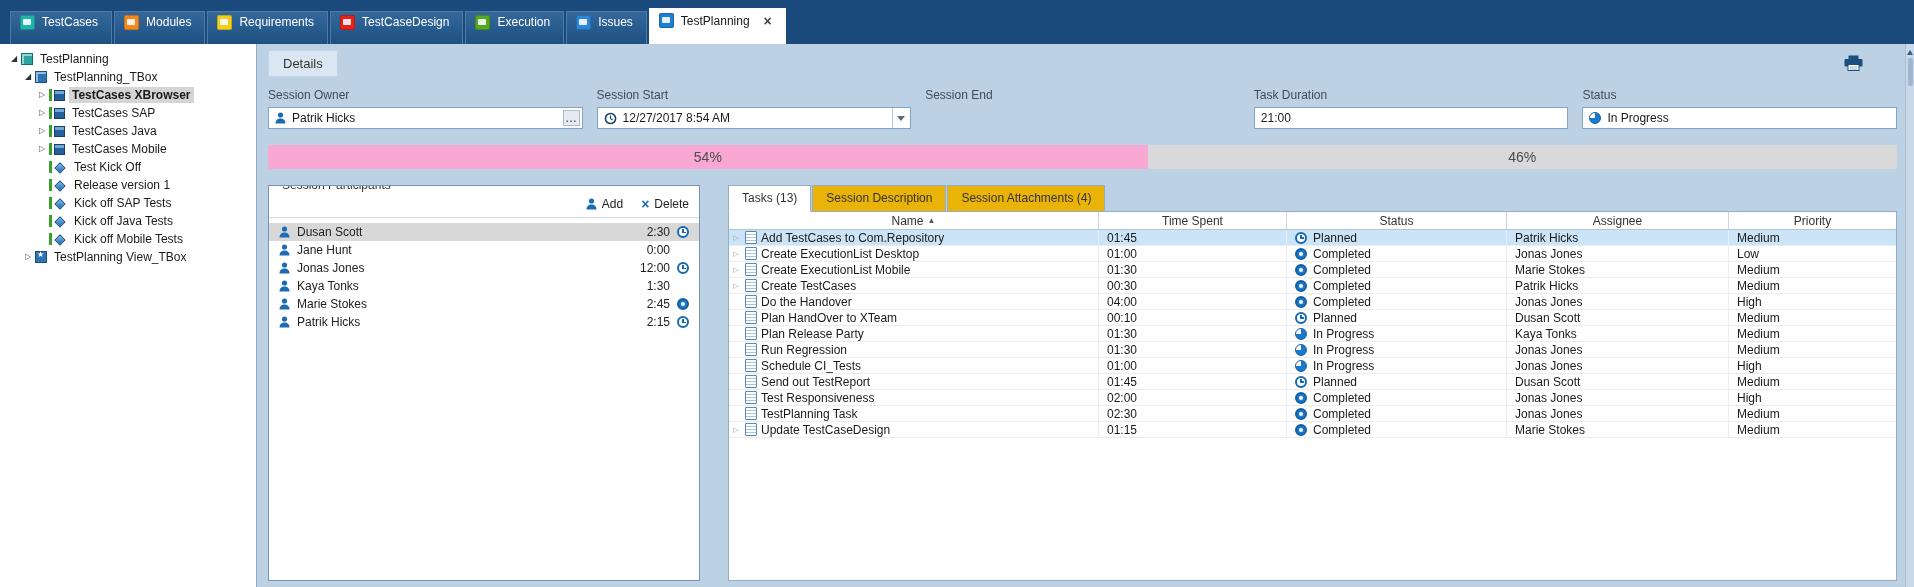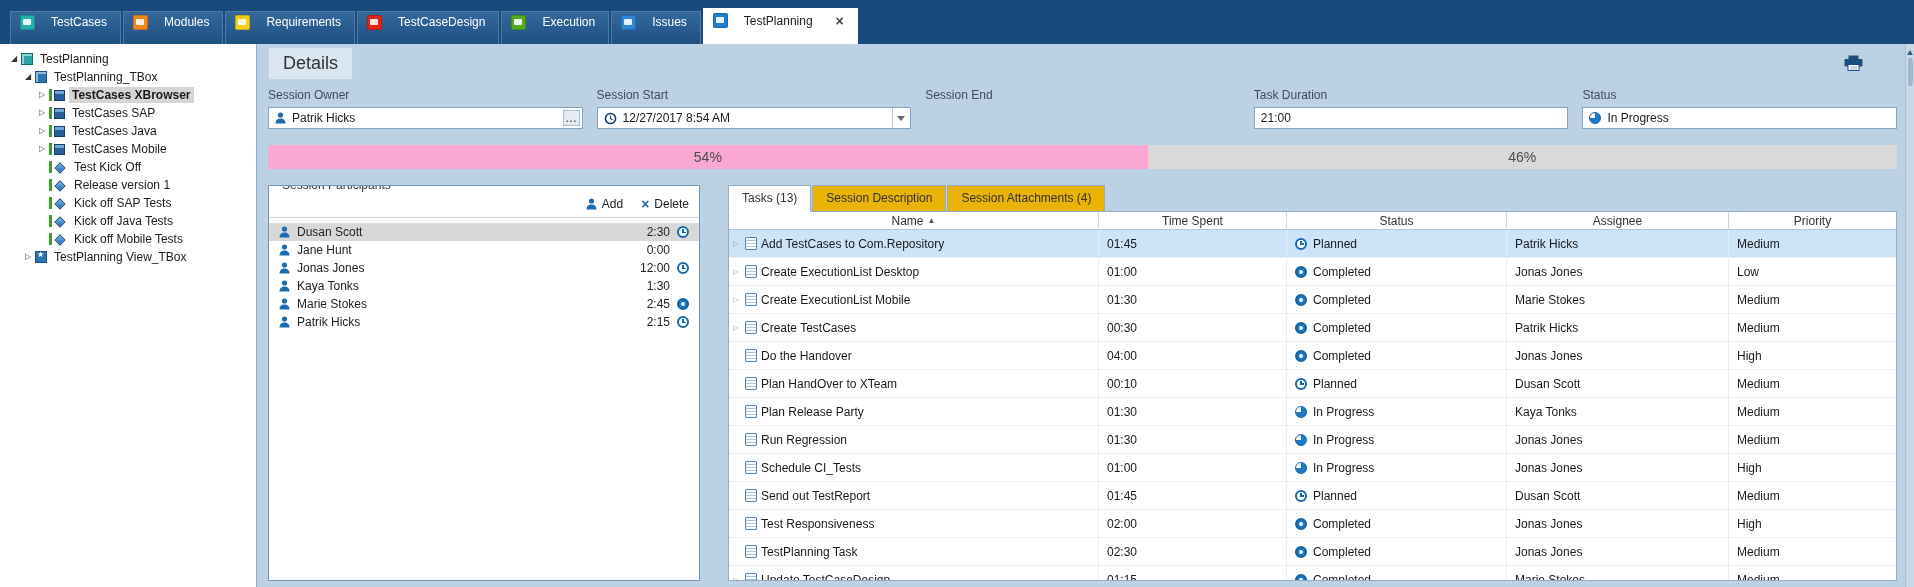--- a/index.html
+++ b/index.html
@@ -2,21 +2,21 @@
 <html><head>
 <meta charset="utf-8">
 <style>
   * { box-sizing: border-box; }
   html,body { margin:0; padding:0; }
   body { width:1914px; height:587px; overflow:hidden; font-family:"Liberation Sans",sans-serif; font-size:12px; color:#222; }
   .page { width:100%; height:100%; display:flex; flex-direction:column; background:#bdd1e5; }
 
   
   .tabbar { height:44px; flex:0 0 44px; background:#1a4a7c; display:flex; align-items:flex-end; padding-left:10px; }
-  .tab { height:33px; display:flex; align-items:center; gap:16px; padding:0 13px 12px 9px; margin-right:2px;
+  .tab { height:33px; display:flex; align-items:center; gap:7px; padding:0 13px 12px 9px; margin-right:2px;
          background:linear-gradient(#34689b,#1e5082); border:1px solid #4f7ba7; border-bottom:none; color:#fff; cursor:pointer; white-space:nowrap; }
   .tab[data-active="true"] { background:#fff; color:#1a1a1a; height:36px; border-color:#fff; }
   .tab-ico { width:15px; height:15px; border-radius:2px; position:relative; flex:0 0 15px; box-shadow:inset 0 0 0 1px rgba(0,0,0,.18); }
   .tab-ico::after { content:""; position:absolute; left:3px; top:4px; width:8px; height:6px; background:rgba(255,255,255,.88); border-radius:1px; }
   .tab-label { font-size:12px; }
   .tab-close { display:none; font-size:14px; font-weight:bold; color:#444; margin-left:7px; line-height:1; }
   .tab-close[data-show="true"] { display:inline; }
 
   
   .content { flex:1; display:flex; min-height:0; }
@@ -39,21 +39,21 @@
   .tree-ico[data-ico="tbox-view"] .glyph { background:#2e74b2; border:1px solid #1a4f83; }
   .tree-ico[data-ico="tbox-view"] .glyph::after { content:"★"; position:absolute; left:1px; top:-2px; font-size:8px; color:#fff; }
   .tree-ico[data-ico="testcases"] .glyph { background:#275f9b; border:1px solid #143f6d; box-shadow:inset 0 3px 0 #6fa7d6; width:11px; height:11px; }
   .tree-ico[data-ico="milestone"] .glyph { width:8px; height:8px; transform:rotate(45deg); background:linear-gradient(135deg,#79b9ea,#1d69ad); border:1px solid #155089; margin:2px 3px 0 2px; }
   .tree-label { padding:1px 3px; font-size:12px; color:#1a1a1a; }
   .tree-row[data-sel="true"] .tree-label { background:#d5d5d5; font-weight:bold; }
 
   
   .main { flex:1; min-width:0; display:flex; flex-direction:column; padding:4px 8px 6px 11px; }
   .details-strip { height:30px; flex:0 0 30px; display:flex; align-items:center; }
-  .details-tab { background:#dae6f2; border:1px solid #c4d4e4; padding:5px 14px; font-size:18px; color:#333; cursor:pointer; }
+  .details-tab { background:#dae6f2; border:1px solid #c4d4e4; padding:5px 14px; font-size:13px; color:#333; cursor:pointer; }
   .strip-spacer { flex:1; }
   .printer { margin-right:34px; cursor:pointer; display:flex; }
 
   .fields-row { display:flex; gap:14px; margin-top:10px; }
   .field { flex:1; min-width:0; }
   .field-label { font-size:12px; color:#3f4c59; margin-bottom:5px; }
   .field-box { height:22px; background:#fff; border:1px solid #81a5c6; display:flex; align-items:center; padding:0 2px 0 6px; gap:6px; }
   .field-value { flex:1; font-size:12px; color:#1a1a1a; white-space:nowrap; overflow:hidden; }
   .field-box.center .field-value { text-align:left; }
   .mini-btn { width:17px; height:16px; background:#e4ebf3; border:1px solid #a8bdd2; display:flex; align-items:center; justify-content:center; font-size:12px; color:#333; cursor:pointer; line-height:0; }
@@ -91,21 +91,21 @@
   .tasks-panel { flex:1; min-width:0; display:flex; flex-direction:column; }
   .task-tabs { display:flex; height:27px; flex:0 0 27px; align-items:flex-end; }
   .task-tab { padding:5px 13px 6px; font-size:12px; border:1px solid #93adc7; background:#eab308; color:#333; cursor:pointer; margin-right:1px; white-space:nowrap; }
   .task-tab[data-active="true"] { background:#fff; border-bottom-color:#fff; position:relative; z-index:2; }
   .task-table { flex:1; min-height:0; background:#fff; border:1px solid #93adc7; margin-top:-1px; overflow:hidden; }
   .tgrid { display:grid; grid-template-columns:370px 188px 220px 222px 1fr; }
   .thead { height:18px; border-bottom:1px solid #b3c4d4; }
   .th { display:flex; align-items:center; justify-content:center; font-size:12px; color:#333; border-right:1px solid #c9d6e3; gap:4px; cursor:pointer; overflow:hidden; }
   .th:last-child { border-right:none; }
   .sort-arrow { font-size:8px; color:#555; }
-  .trow { height:28px; border-bottom:1px solid #ececec; cursor:pointer; }
+  .trow { height:16px; border-bottom:1px solid #ececec; cursor:pointer; }
   .trow[data-sel="true"] { background:#cce4f8; }
   .cell { display:flex; align-items:center; font-size:12px; color:#1a1a1a; padding:0 8px; border-right:1px solid #e6edf3; white-space:nowrap; overflow:hidden; }
   .cell:last-child { border-right:none; }
   .name-cell { padding:0 4px 0 2px; gap:4px; }
   .row-exp { width:10px; flex:0 0 10px; font-size:7px; color:#9a9a9a; text-align:center; visibility:hidden; line-height:1; }
   .row-exp[data-has="true"] { visibility:visible; }
   .row-exp::before { content:"▷"; }
   .doc-ico { width:12px; height:13px; flex:0 0 12px; border:1px solid #5585b5; border-radius:1px;
              background:repeating-linear-gradient(to bottom,#ffffff 0 2px,#aac5dd 2px 3px); }
   .status-cell { gap:6px; }

